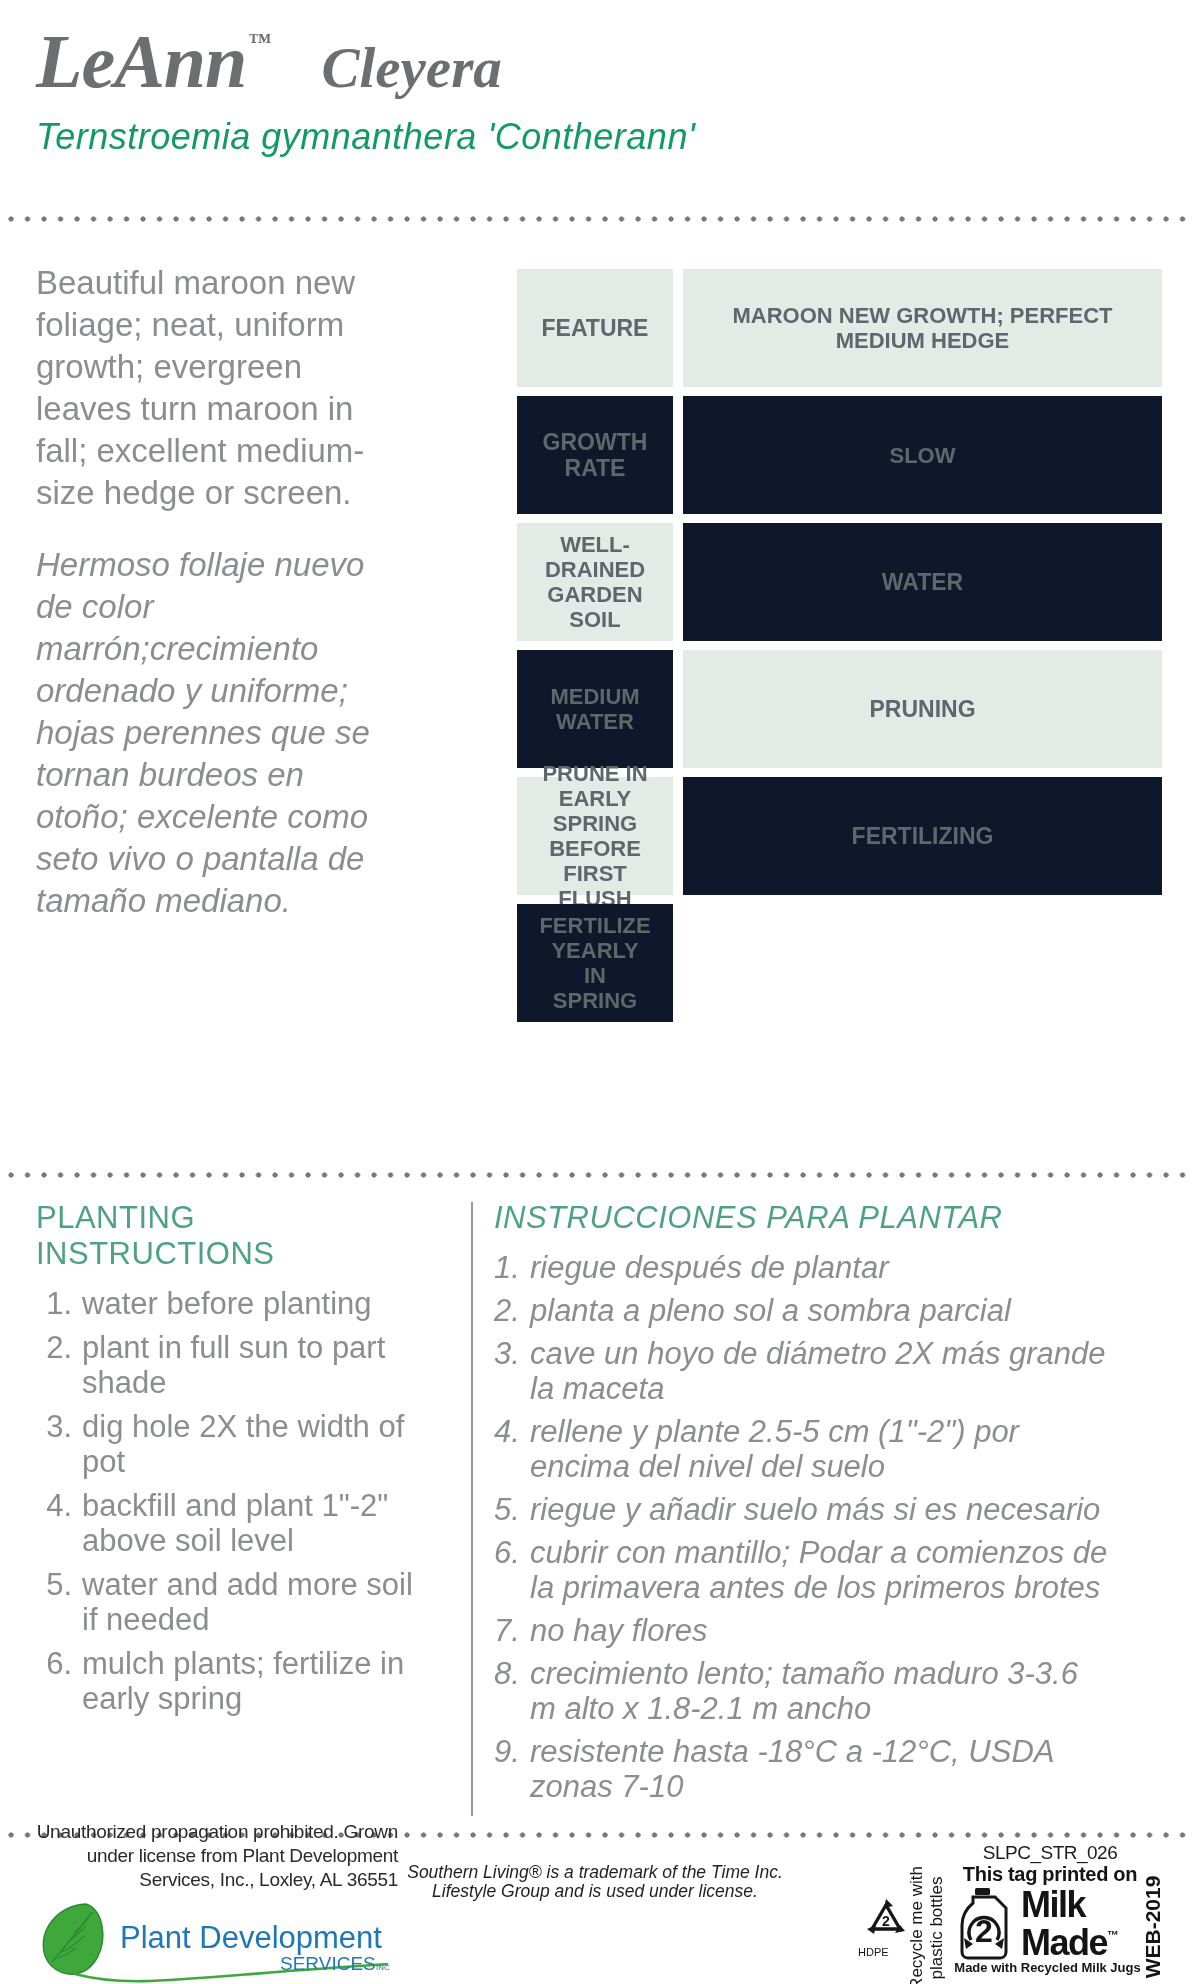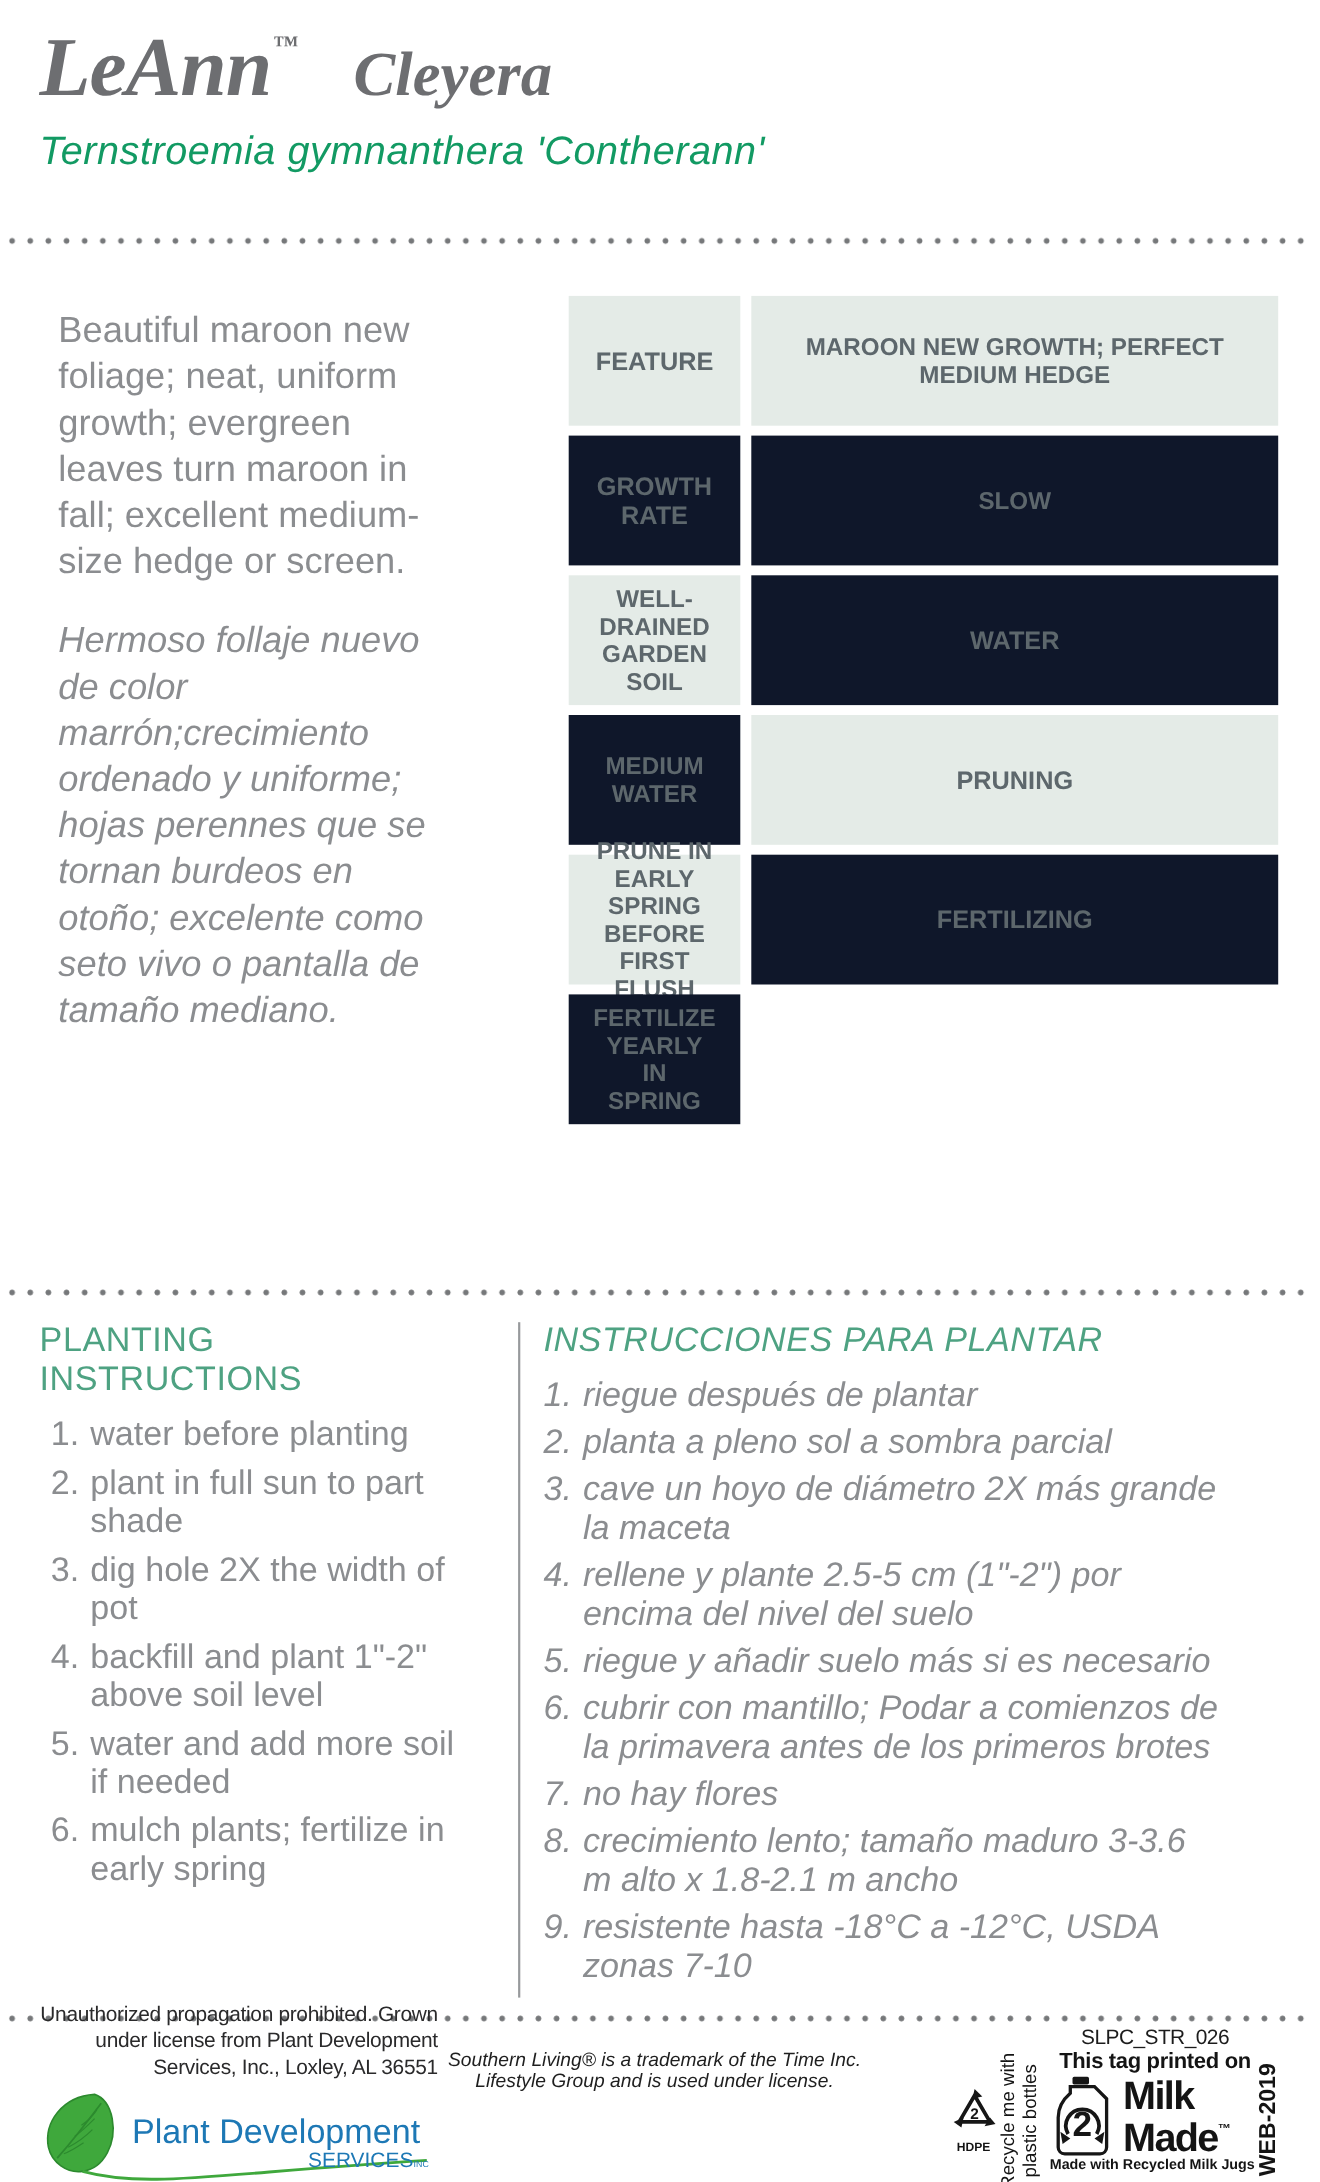--- a/index.html
+++ b/index.html
@@ -12,21 +12,21 @@
   .tm{font-family:"Liberation Serif",serif;font-weight:bold;font-size:23px;vertical-align:38px;margin-left:2px;}
   .variety{font-family:"Liberation Serif",serif;font-style:italic;font-weight:bold;font-size:57px;margin-left:50px;}
   .botanical{position:absolute;left:36px;top:116px;font-style:italic;font-size:36px;color:#129a63;letter-spacing:0.5px;}
 
   
   .dotted{position:absolute;left:8px;right:8px;height:6px;background-repeat:repeat-x;
           background-image:radial-gradient(circle at 3px 3px,#76787a 2.3px,rgba(0,0,0,0) 2.9px);
           background-size:16.5px 6px;}
 
   
-  .desc{position:absolute;left:36px;width:366px;font-size:33px;line-height:42px;color:#8b8d90;margin:17px;}
+  .desc{position:absolute;left:36px;width:366px;font-size:33px;line-height:42px;color:#8b8d90;margin:0;}
   .desc.en{top:262px;}
   .desc.es{top:544px;font-style:italic;}
 
   
   .care-table{position:absolute;left:517px;top:269px;display:grid;
               grid-template-columns:156px 479px;grid-auto-rows:118px;gap:9px 10px;}
   .cell{display:flex;align-items:center;justify-content:center;text-align:center;
         font-weight:bold;color:#5d676c;}
   .cell.lbl{font-size:23px;line-height:26px;padding:0 6px;}
   .cell.val{font-size:22px;line-height:25px;padding:0 23px;}
@@ -51,22 +51,22 @@
   
   .license{position:absolute;left:30px;top:1820px;width:368px;text-align:right;
            font-size:19px;line-height:24px;color:#2a2a2b;letter-spacing:-0.3px;}
   .license div{white-space:nowrap;}
   .pds-logo{position:absolute;left:34px;top:1896px;}
   .trademark{position:absolute;left:395px;top:1863px;width:400px;text-align:center;
              font-style:italic;font-size:17.5px;line-height:19px;color:#1f1f1f;}
   .trademark div{white-space:nowrap;}
 
   .recycle-icon{position:absolute;left:864px;top:1898px;}
-  .hdpe{position:absolute;left:858px;top:1946px;width:54px;text-align:center;
-        font-size:11px;font-weight:bold;color:#141414;}
+  .hdpe{position:absolute;left:858px;top:1946px;width:54px;
+        font-size:11px;font-weight:normal;color:#141414;}
   .recycle-note{position:absolute;left:867px;top:1868px;width:120px;height:120px;
                 display:flex;align-items:center;justify-content:center;}
   .recycle-note .rot{transform:rotate(-90deg);text-align:center;font-size:17px;line-height:20px;
                      color:#141414;white-space:nowrap;}
 
   .sku{position:absolute;left:960px;top:1842px;width:180px;text-align:center;
        font-size:19px;color:#1c1c1c;letter-spacing:-0.5px;}
   .printed-on{position:absolute;left:940px;top:1863px;width:220px;text-align:center;
               font-size:20px;font-weight:bold;color:#141414;letter-spacing:-0.3px;}
   .milk-logo{position:absolute;left:952px;top:1886px;display:flex;align-items:center;}

